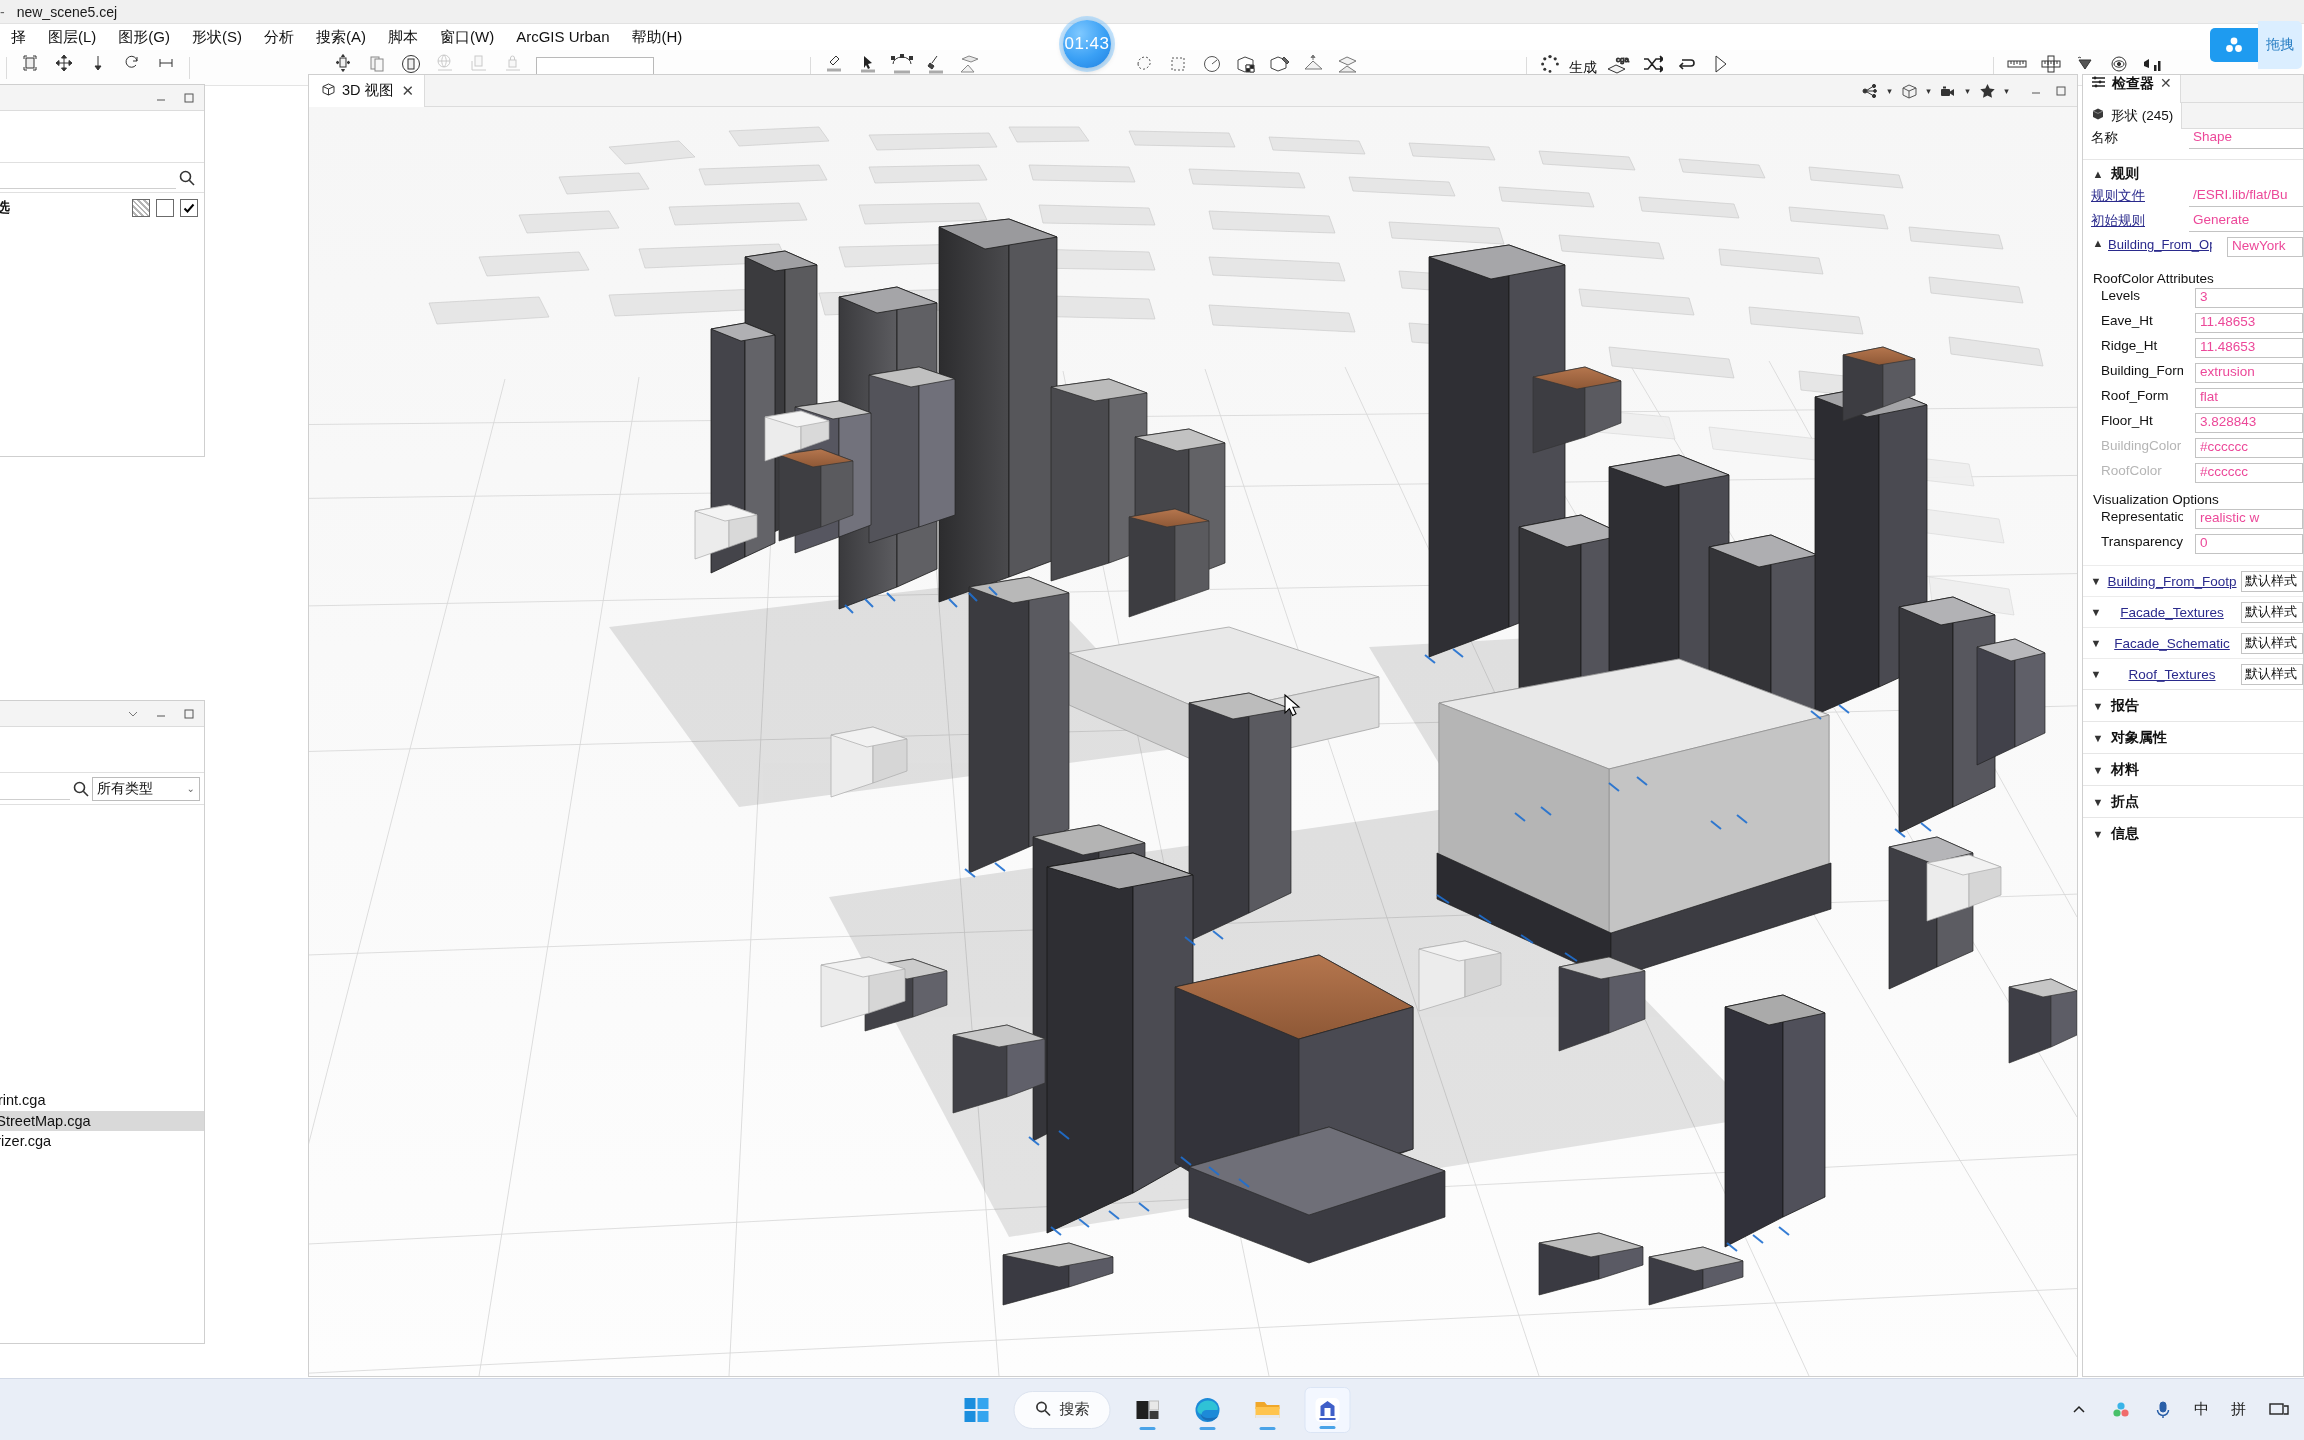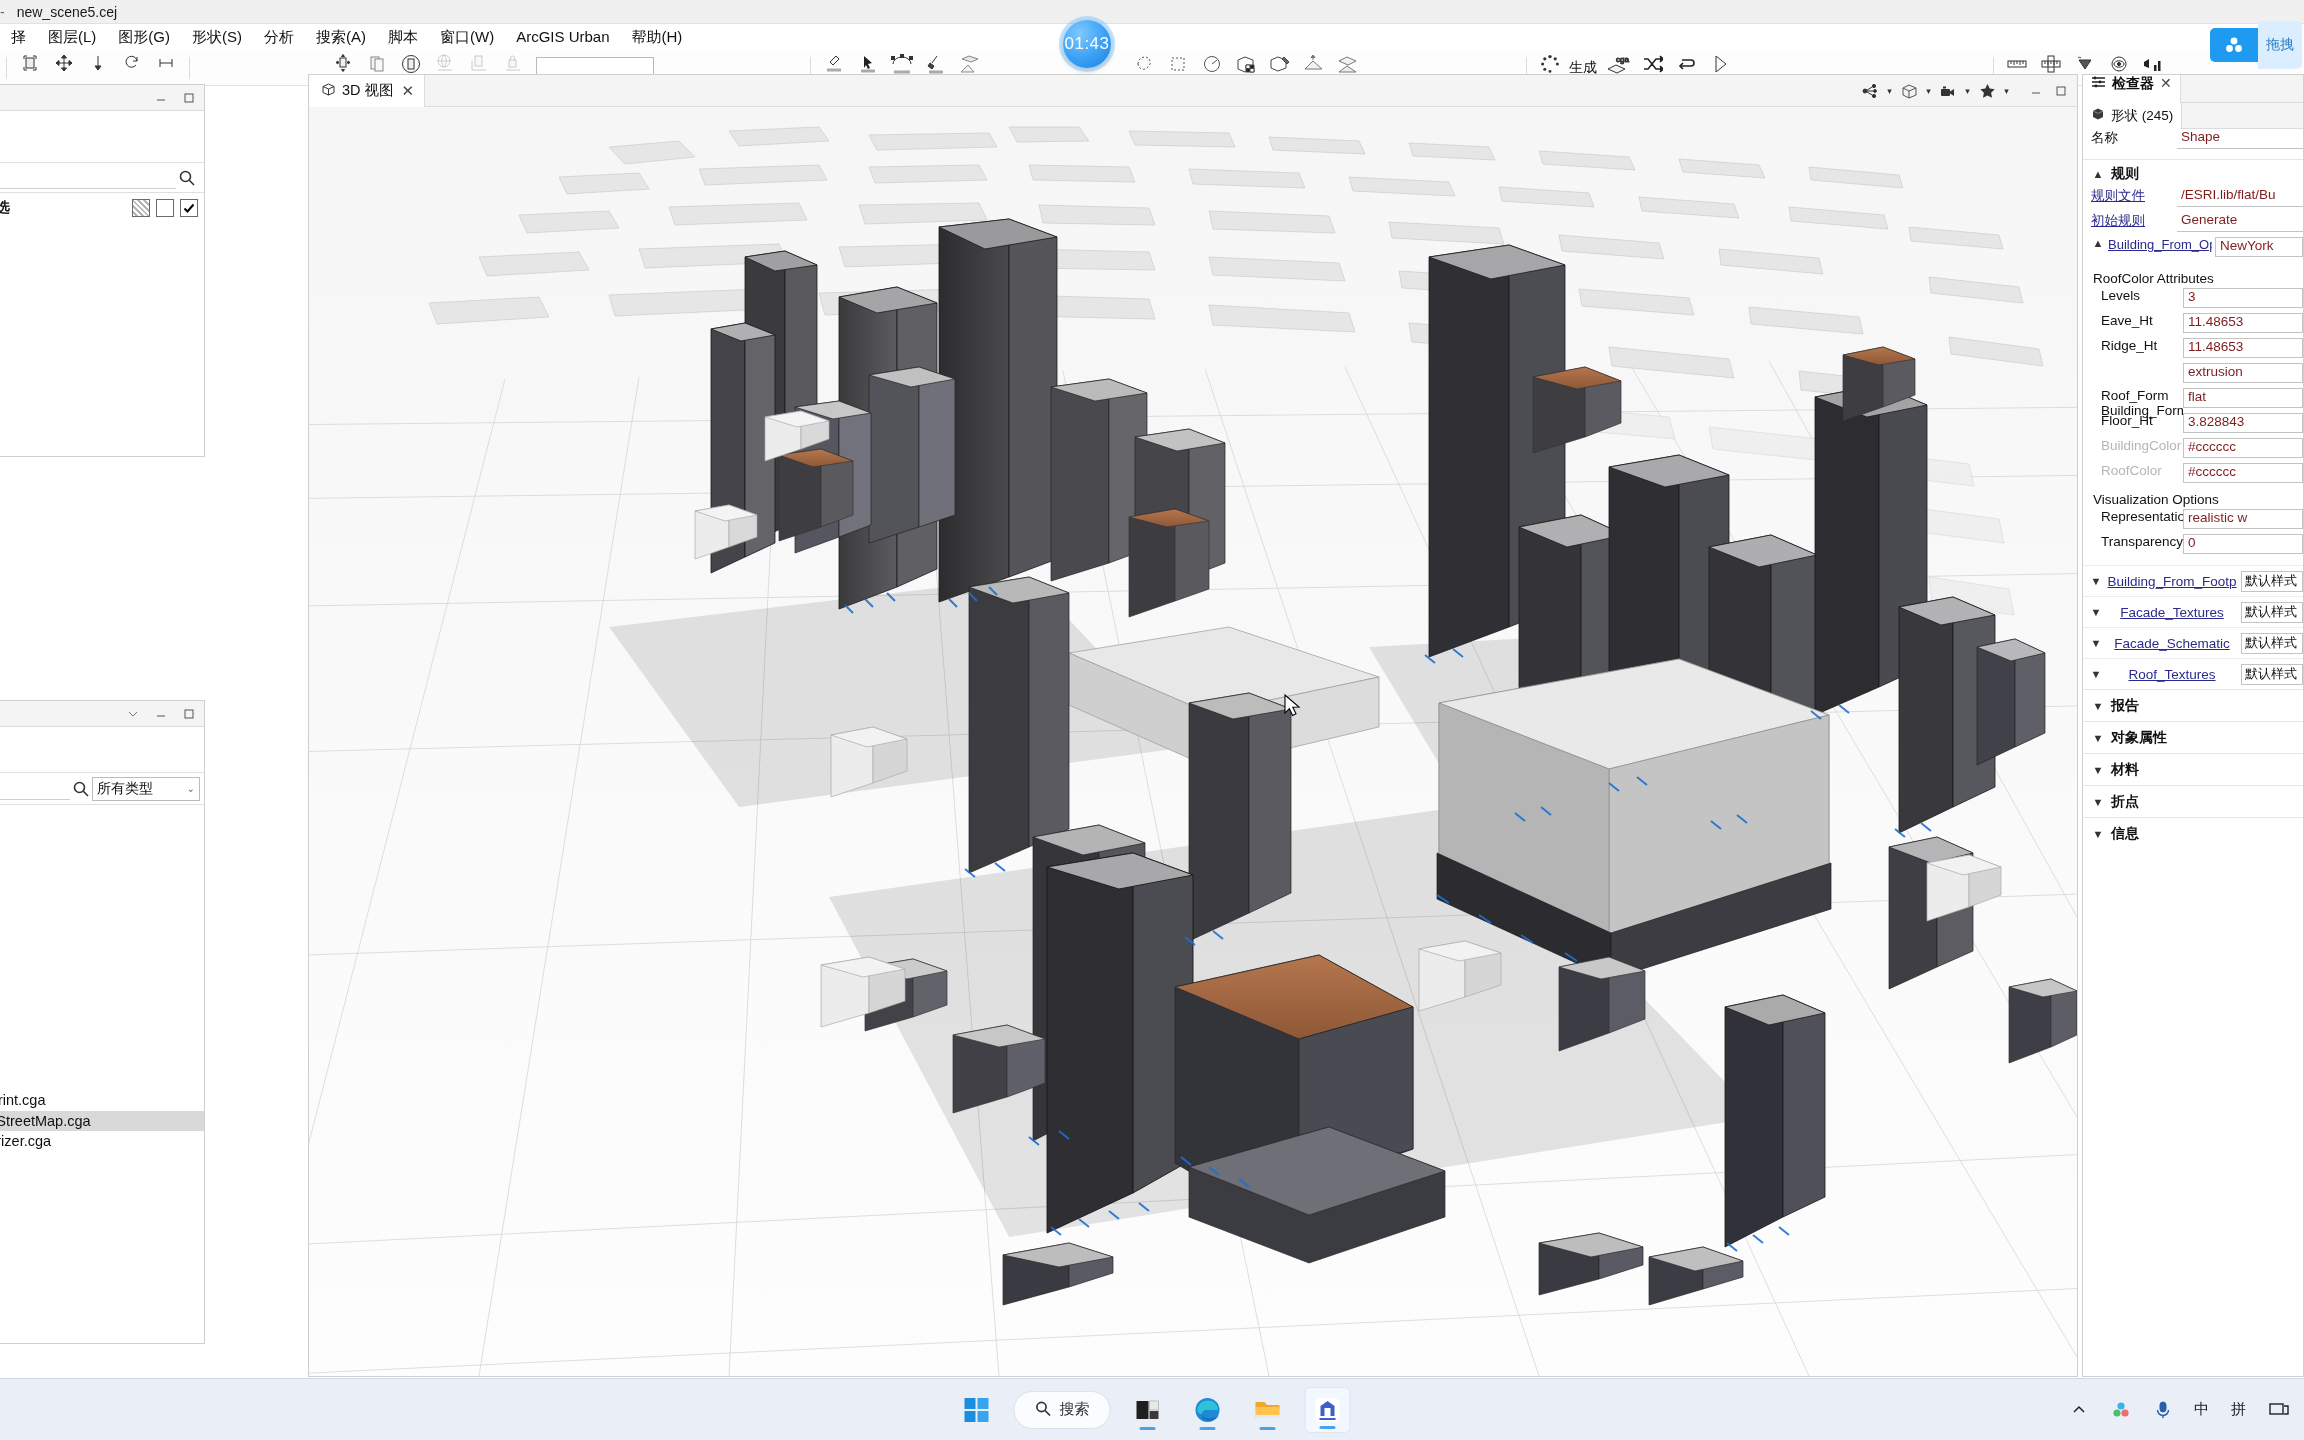--- a/index.html
+++ b/index.html
@@ -130,22 +130,22 @@
   #inspector{ position:absolute; left:2082px; top:74px; width:222px; height:1303px;
     background:#fff; border:1px solid #cfcfcf; overflow:hidden;}
   #insp-tabbar{ height:28px; background:#f4f4f4; border-bottom:1px solid #dcdcdc; display:flex; align-items:center;}
   .insp-tab{ height:28px; display:flex; gap:6px; padding:0 8px; background:#fff;
     font-size:14px; color:#111; font-weight:bold; border-right:1px solid #dcdcdc;}
   #insp-sub{ height:26px; background:#f4f4f4; border-bottom:1px solid #dcdcdc; display:flex; align-items:center;}
   .insp-stab{ height:26px; display:flex; align-items:center; gap:6px; padding:0 8px; background:#fff;
     font-size:13.5px; color:#111; border-right:1px solid #dcdcdc;}
   .irow{ display:flex; align-items:flex-start; height:25px; padding-left:8px; font-size:13.5px; color:#111;}
   .ilabel{ width:86px; white-space:nowrap; overflow:hidden;}
-  .ival{ flex:1; height:20px; border-bottom:1px solid #c3c3c3; font-size:13.5px; color:#7f1d1d;
-    padding-left:4px; white-space:nowrap; overflow:hidden;}
+  .ival{ flex:1; height:20px; border-bottom:1px solid #c3c3c3; font-size:13.5px; color:#ec4899;
+    padding-left:4px; white-space:nowrap; overflow:hidden;margin-left:12px;}
   .ival.box{ border:1px solid #c3c3c3; border-bottom:1px solid #c3c3c3; height:20px;}
   .isec{ display:flex; align-items:center; gap:6px; height:28px; padding-left:8px;
     font-size:14px; font-weight:bold; color:#111; border-top:1px solid #e6e6e6;}
   .isec.plain{ border-top:1px solid #e6e6e6;}
   .ihdr{ font-size:13.5px; color:#111; padding:4px 0 2px 10px;}
   .ilink{ color:#2a2a8c; text-decoration:underline; }
   .dim{ color:#b5b5b5;}
   .chev{ font-size:11px; color:#333; width:14px; display:inline-block; text-align:center;}
   .rulerow{ display:flex; align-items:center; height:31px; border-top:1px solid #ececec; padding-left:6px; gap:4px;}
   .rulename{ flex:1; text-align:center; font-size:13.5px;}
@@ -1005,21 +1005,21 @@
       </div>
       <div class="irow">
         <span class="ilabel" style="padding-left: 10px; width: 92px;">Eave_Ht</span>
         <span class="ival box">11.48653</span>
       </div>
       <div class="irow">
         <span class="ilabel" style="padding-left: 10px; width: 92px;">Ridge_Ht</span>
         <span class="ival box">11.48653</span>
       </div>
       <div class="irow">
-        <span class="ilabel" style="padding-left: 10px; width: 92px; margin-top: 40px;">Building_Form</span>
+        <span class="ilabel" style="padding-left: 10px; width: 92px;">Building_Form</span>
         <span class="ival box">extrusion</span>
       </div>
       <div class="irow">
         <span class="ilabel" style="padding-left: 10px; width: 92px;">Roof_Form</span>
         <span class="ival box">flat</span>
       </div>
       <div class="irow">
         <span class="ilabel" style="padding-left: 10px; width: 92px;">Floor_Ht</span>
         <span class="ival box">3.828843</span>
       </div>

